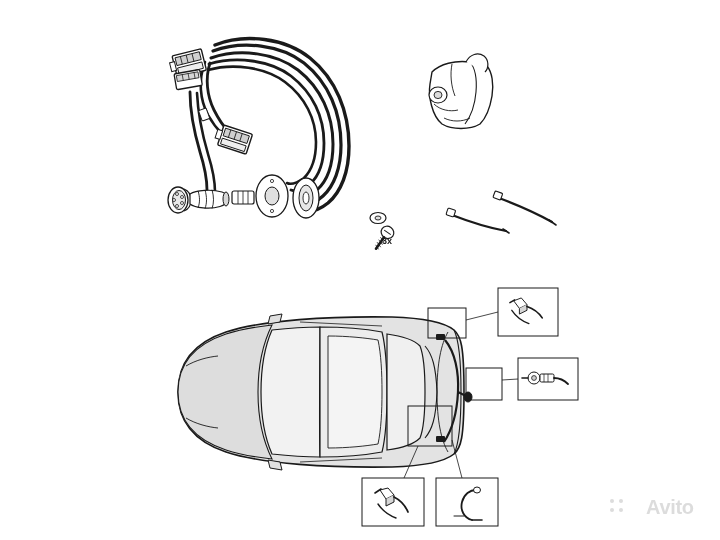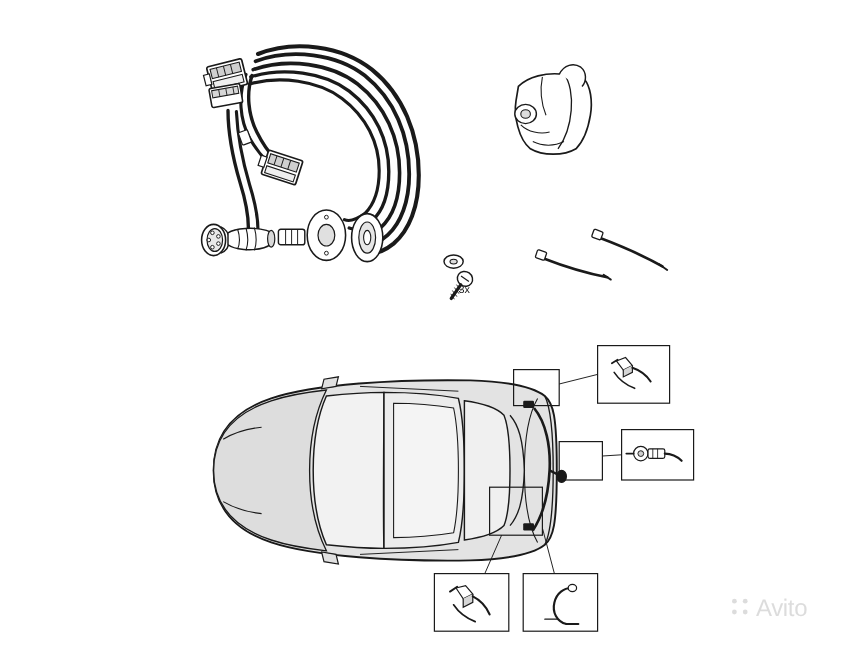--- a/index.html
+++ b/index.html
@@ -7,20 +7,21 @@
     padding: 0;
     background: #ffffff;
   }
   #page {
     position: relative;
     width: 720px;
     height: 540px;
     background: #ffffff;
     font-family: "Liberation Sans", sans-serif;
     overflow: hidden;
+    font-weight: bold;
   }
   #page-svg {
     position: absolute;
     left: 0;
     top: 0;
     width: 720px;
     height: 540px;
   }
   .qty-label {
     position: absolute;
@@ -29,21 +30,21 @@
     color: #1a1a1a;
     letter-spacing: 0px;
     white-space: nowrap;
   }
   #watermark {
     position: absolute;
     left: 610px;
     top: 496px;
     display: flex;
     align-items: center;
-    gap: 3px;
+    gap: 19px;
     opacity: 0.30;
     pointer-events: none;
   }
   #watermark .wm-mark {
     position: relative;
     width: 17px;
     height: 17px;
   }
   #watermark .wm-mark span {
     position: absolute;

